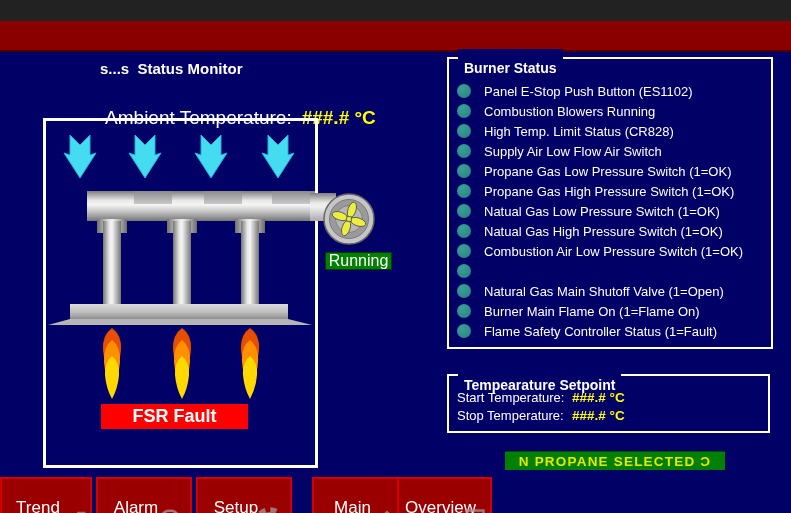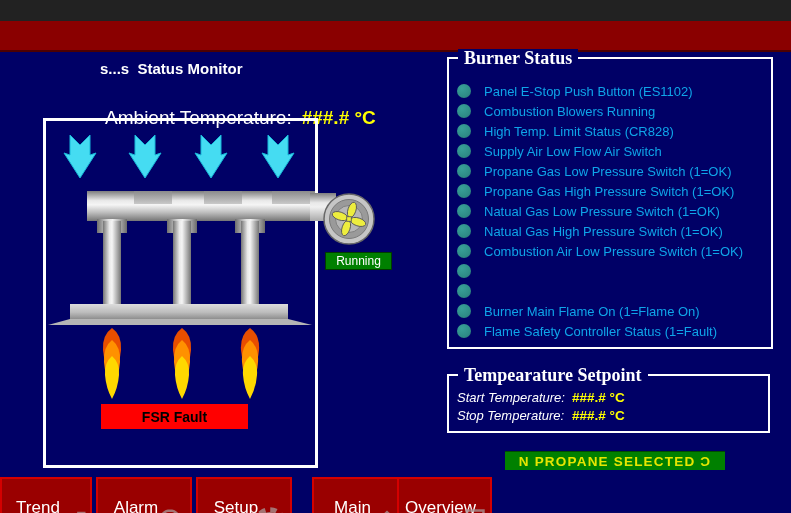--- a/index.html
+++ b/index.html
@@ -31,47 +31,47 @@
     background: linear-gradient(to bottom,#8b8b8b,#c9c9c9); }
   .collar { position: absolute; top: 98px; width: 30px; height: 14px;
     background: linear-gradient(to right,#6e6e6e,#e2e2e2 38%,#f3f3f3 52%,#b2b2b2 75%,#6b6b6b); }
   .pipe-v { position: absolute; top: 100px; width: 18px; height: 86px;
     background: linear-gradient(to right,#757575,#e9e9e9 36%,#f5f5f5 50%,#bdbdbd 72%,#757575); }
   .plate { position: absolute; left: 24px; top: 183px; width: 218px; height: 15px;
     background: linear-gradient(to bottom,#dcdcdc,#bdbdbd 55%,#8e8e8e); }
   .flange { position: absolute; left: 0; top: 198px; }
   .flame { position: absolute; top: 205px; width: 36px; height: 74px; }
   .fsr-btn { position: absolute; left: 55px; top: 283px; width: 147px; height: 25px;
-    background: var(--fault_red, #ff0000); color: #000000; font-weight: bold; font-size: 14px;
+    background: var(--fault_red, #ff0000); color: #ffffff; font-weight: bold; font-size: 18px;
     display: flex; align-items: center; justify-content: center; cursor: pointer; }
   .raised { left: 29px; top: 312px; }
 
   
   .elbow { position: absolute; left: 310px; top: 172px; width: 26px; height: 28px; z-index: 2;
     background: linear-gradient(to bottom,#7e7e7e,#e9e9e9 35%,#f0f0f0 50%,#a9a9a9); }
   .blower { position: absolute; left: 323px; top: 172px; width: 52px; height: 52px; z-index: 3; }
   .running { position: absolute; left: 325px; top: 231px; width: 67px; height: 18px;
     background: var(--running_green, #008000); border: 1px solid #003b00; color: #fff;
-    font-size: 12px; display: flex; align-items: center; justify-content: center; }
+    font-size: 16px; display: flex; align-items: center; justify-content: center; }
 
   
   .panel { position: absolute; border: 2px solid #fff; }
   .panel-burner { left: 447px; top: 36px; width: 326px; height: 292px; }
   .panel-setpoint { left: 447px; top: 353px; width: 323px; height: 59px; }
   .legend { position: absolute; top: -10px; left: 9px; background: var(--bg, #000066);
-    color: #fff; font-weight: bold; font-size: 18px; padding: 0 6px; line-height: 18px;
-    white-space: nowrap; font-family: Liberation Serif, serif; }
+    color: #fff; font-weight: bold; font-size: 14px; padding: 10px 6px; line-height: 18px;
+    white-space: nowrap; }
   .status-list { position: absolute; left: 8px; top: 22px; right: 2px; }
   .status-row { display: flex; align-items: center; height: 20px; }
   .lamp { width: 14px; height: 14px; border-radius: 50%; flex: none; margin-right: 13px;
     background: radial-gradient(circle at 35% 30%, #39a198, var(--status_teal, #2e8c86) 65%, #23706a); }
-  .status-label { color: #0ea5e9; font-size: 13px; white-space: nowrap; }
+  .status-label { color: #ffffff; font-size: 13px; white-space: nowrap; }
   .sp-rows { position: absolute; left: 8px; top: 12px; }
   .sp-row { display: flex; align-items: center; height: 18px; font-size: 13px; color: #fff; }
-  .sp-row .label { width: 115px; font-style: italic; }
+  .sp-row .label { width: 115px; }
   .sp-row .val { color: var(--value_yellow, #ffff00); font-weight: bold; font-size: 13.5px; }
 
   
   .fuel-banner { position: absolute; left: 505px; top: 430px; width: 220px; height: 19px;
     background: var(--banner_green, #008000); border-top: 1px solid #004d00;
     color: var(--banner_text, #e6e600); font-size: 13.5px; font-weight: bold;
     letter-spacing: 1.2px; display: flex; align-items: center; justify-content: center;
     white-space: pre; }
 
   
@@ -206,20 +206,21 @@
         </div>
       <div class="status-row">
           <span class="lamp"></span>
           <span class="status-label">Combustion Air Low Pressure Switch (1=OK)</span>
         </div>
       <div class="status-row">
           <span class="lamp"></span>
         </div>
       <div class="status-row">
           <span class="lamp"></span>
+          <span class="status-label">Natural Gas Main Shutoff Valve (1=Open)</span>
         </div>
       <div class="status-row">
           <span class="lamp"></span>
           <span class="status-label">Burner Main Flame On (1=Flame On)</span>
         </div>
       <div class="status-row">
           <span class="lamp"></span>
           <span class="status-label">Flame Safety Controller Status (1=Fault)</span>
         </div>
     </div>

